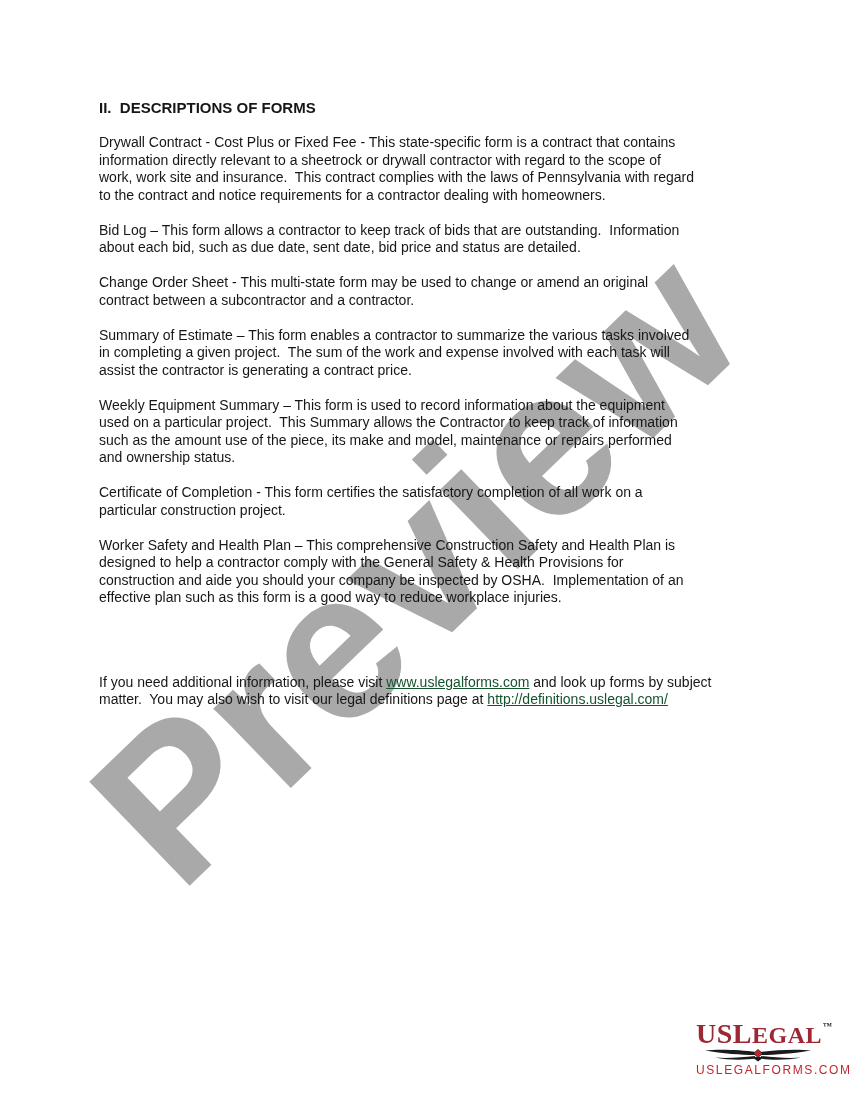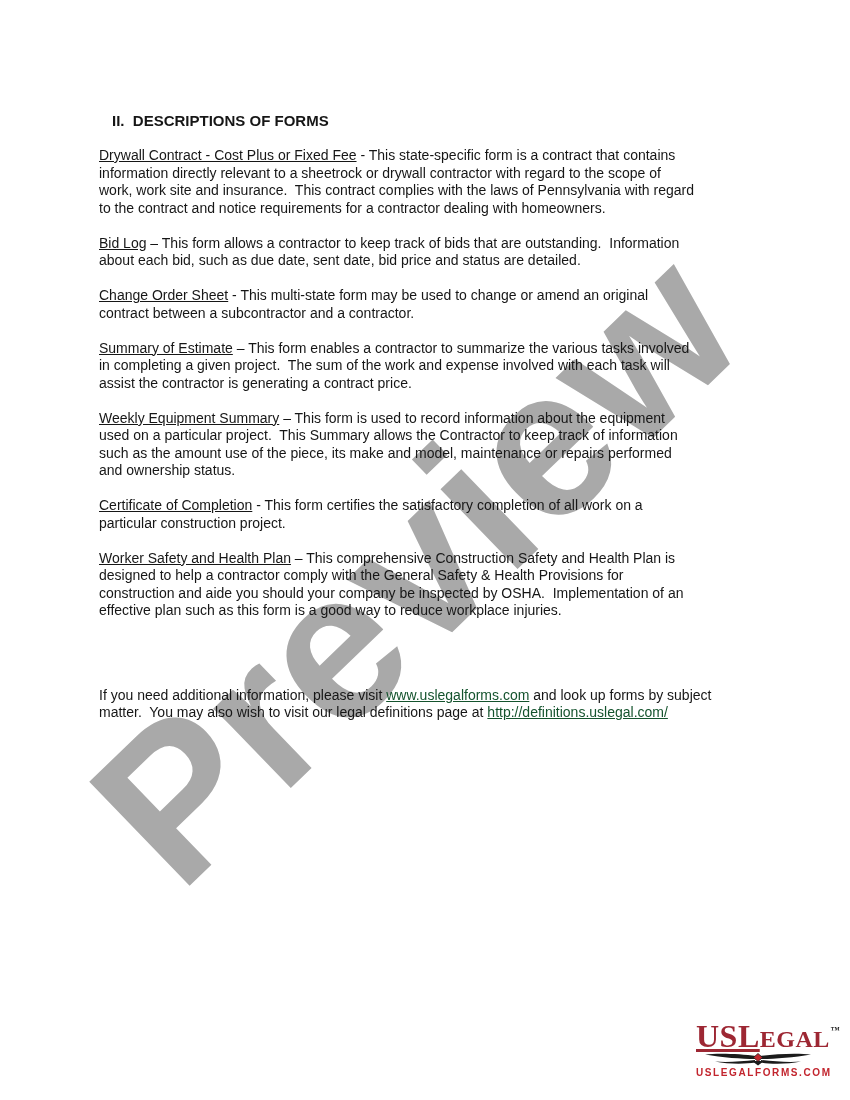--- a/index.html
+++ b/index.html
@@ -28,29 +28,28 @@
     position:absolute;
     left:99px;top:99px;
     width:668px;
     z-index:2;
     font-size:14px;
     line-height:17.5px;
   }
   .title{
     font-size:15px;
     font-weight:bold;
-    margin:13px;
+    margin:0;
     white-space:pre-wrap;
   }
   .para{
     margin:17.5px 0 0 0;
     white-space:pre-wrap;
   }
   .lead{
-    text-decoration:underline;
   }
   .footer-note{
     margin-top:67px;
   }
   .link{
     color:#14532d;
     text-decoration:underline;
     cursor:pointer;
   }
   .logo{
@@ -61,33 +60,33 @@
     text-align:center;
     z-index:2;
   }
   .brand{
     font-family:"Liberation Serif","DejaVu Serif",serif;
     font-weight:bold;
     color:#9d2733;
     line-height:1;
     white-space:nowrap;
   }
-  .brand .b1{font-size:32px;letter-spacing:0.5px;text-decoration:underline;}
+  .brand .b1{font-size:28px;letter-spacing:0.5px;}
   .brand .b2{font-size:24px;letter-spacing:0.5px;}
   .brand .tm{
     font-size:9px;
     color:#222;
     vertical-align:14px;
     margin-left:1px;
   }
   .eagle{display:block;margin:1px auto 0 auto;}
   .site{
     margin-top:1px;
-    font-size:10px;
-    font-weight:bold;
+    font-size:12px;
+    font-weight:normal;
     letter-spacing:1.6px;
     color:#c2252e;
     white-space:nowrap;
   }
 </style>
 </head>
 <body>
 
 <div class="page">
 

